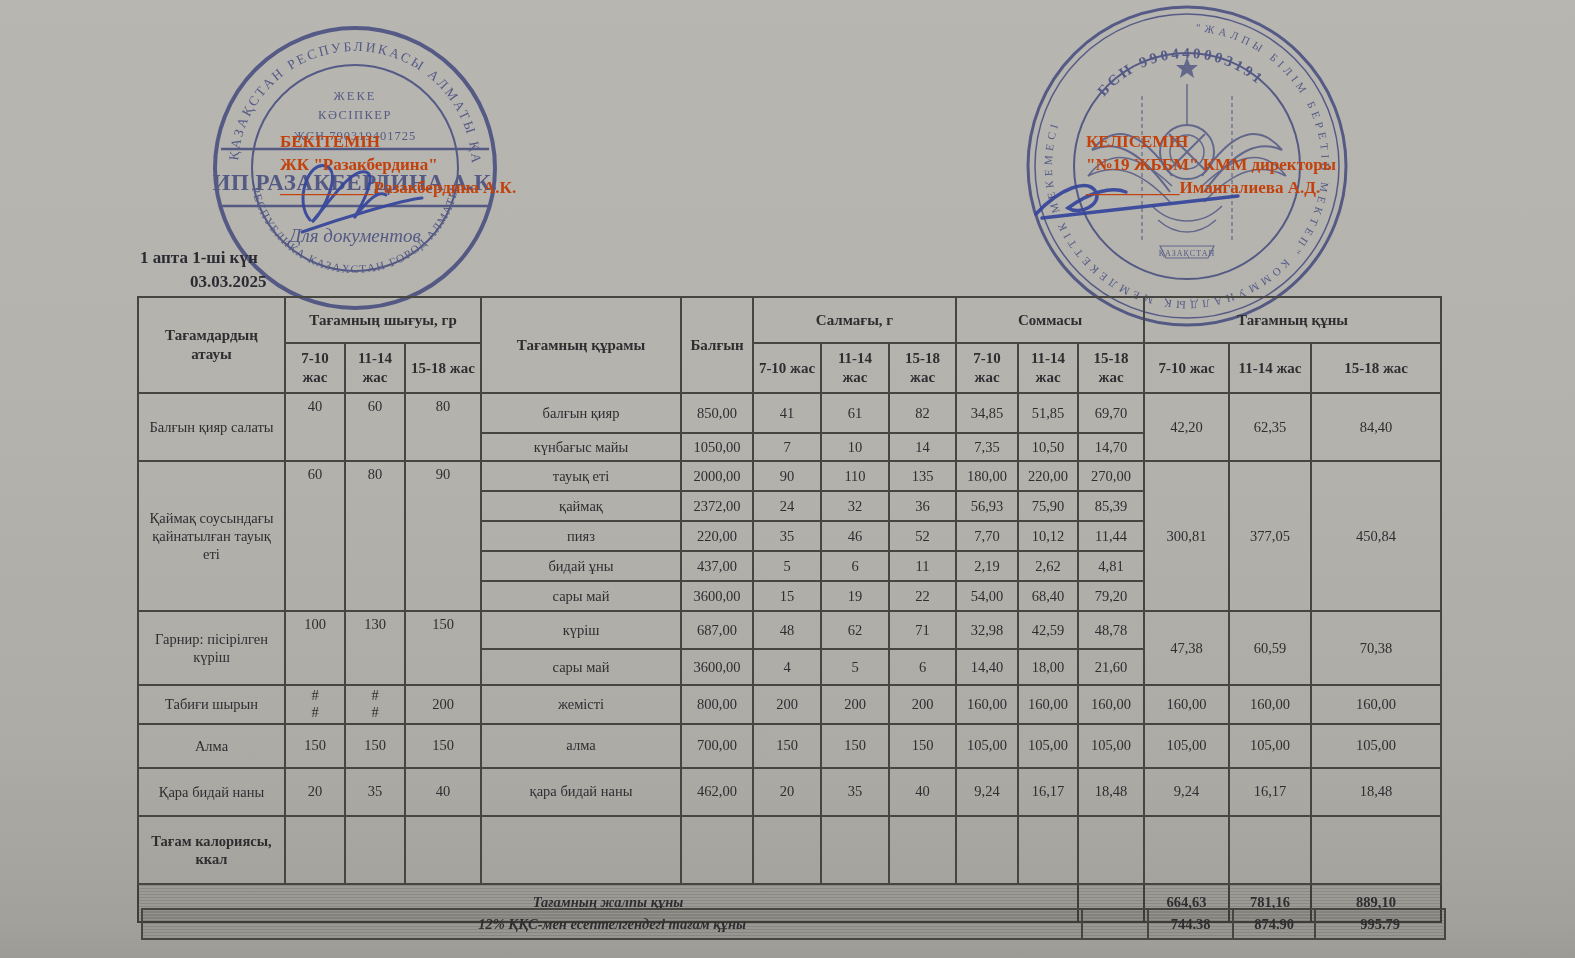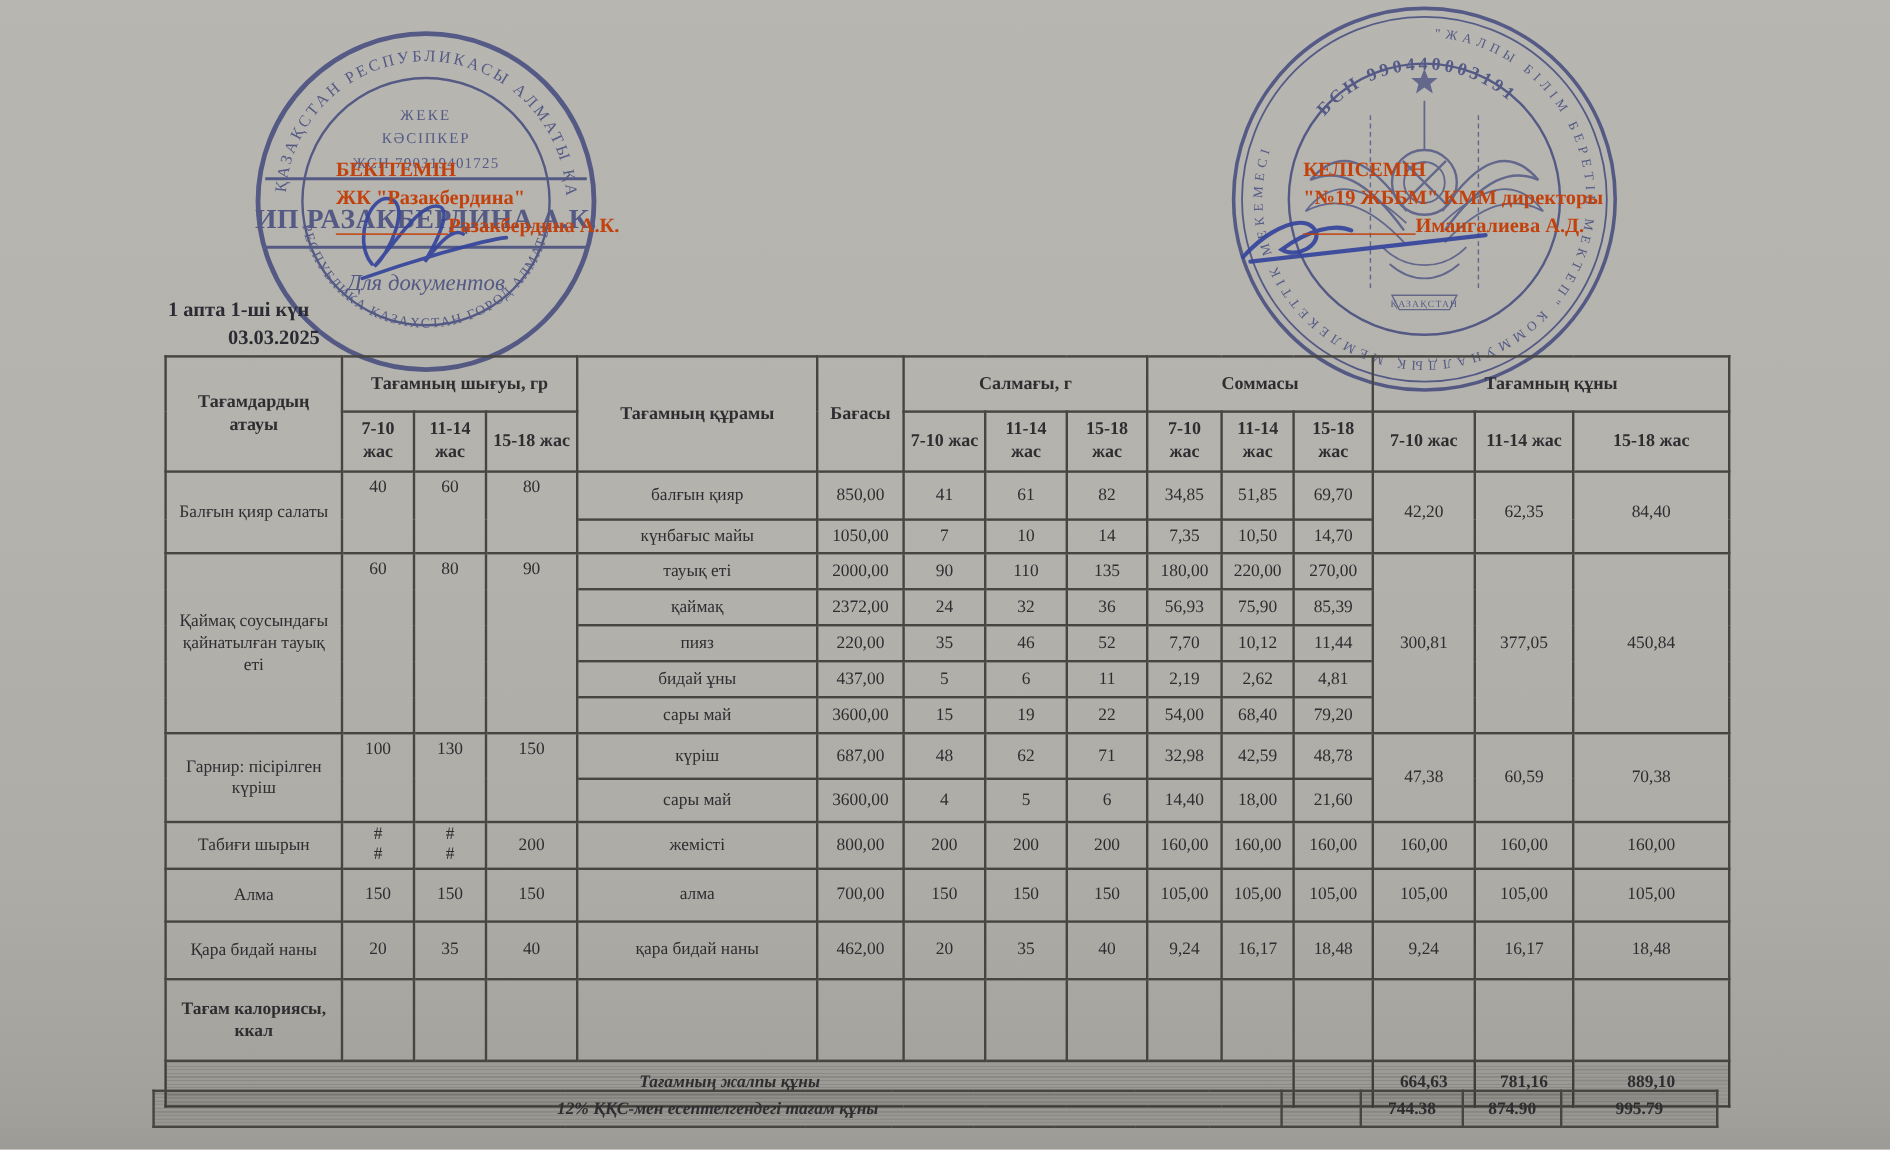--- a/index.html
+++ b/index.html
@@ -35,21 +35,21 @@
   td.hash{font-size:10px;line-height:1.2;white-space:pre-line;}
   td.cost{font-size:14.5px;}
   tr.foot td{border:2px solid #3f3e39;margin-top:20px;}
   .striped{
     background-color:rgba(40,40,40,.06);
     background-image:repeating-linear-gradient(0deg,rgba(50,50,50,.16) 0 1px,rgba(0,0,0,0) 1px 3px);
   }
   td.flabel{text-align:left;font-style:italic;font-weight:bold;font-size:15.5px;padding-left:6px;}
   td.fval{text-align:right;font-weight:600;padding-right:6px;font-size:15px;}
   table.f2{
-    position:absolute;left:127px;top:908px;width:1303px;
+    position:absolute;left:141px;top:908px;width:1303px;
     border-collapse:collapse;table-layout:fixed;
   }
 </style>
 </head>
 <body>
 
 <div class="abs stampwrap" style="left:205px;top:18px;">
   <svg width="300" height="300" viewBox="0 0 300 300">
     <defs>
       <path id="lArcTop" d="M 33,150 A 117,117 0 1 1 267,150" fill="none"></path>
@@ -157,21 +157,21 @@
       <col style="width:66px">
     <col style="width:85px">
       <col style="width:82px">
       <col style="width:130px">
   </colgroup>
   <thead>
     <tr style="height:46px">
       <th rowspan="2">Тағамдардың атауы</th>
       <th colspan="3">Тағамның шығуы, гр</th>
       <th rowspan="2">Тағамның құрамы</th>
-      <th rowspan="2">Бағасы</th>
+      <th rowspan="2">Балғын</th>
       <th colspan="3">Салмағы, г</th>
       <th colspan="3">Соммасы</th>
       <th colspan="3">Тағамның құны</th>
     </tr>
     <tr style="height:50px">
       <th>7-10 жас</th>
       <th>11-14 жас</th>
       <th>15-18 жас</th>
       <th>7-10 жас</th>
       <th>11-14 жас</th>

